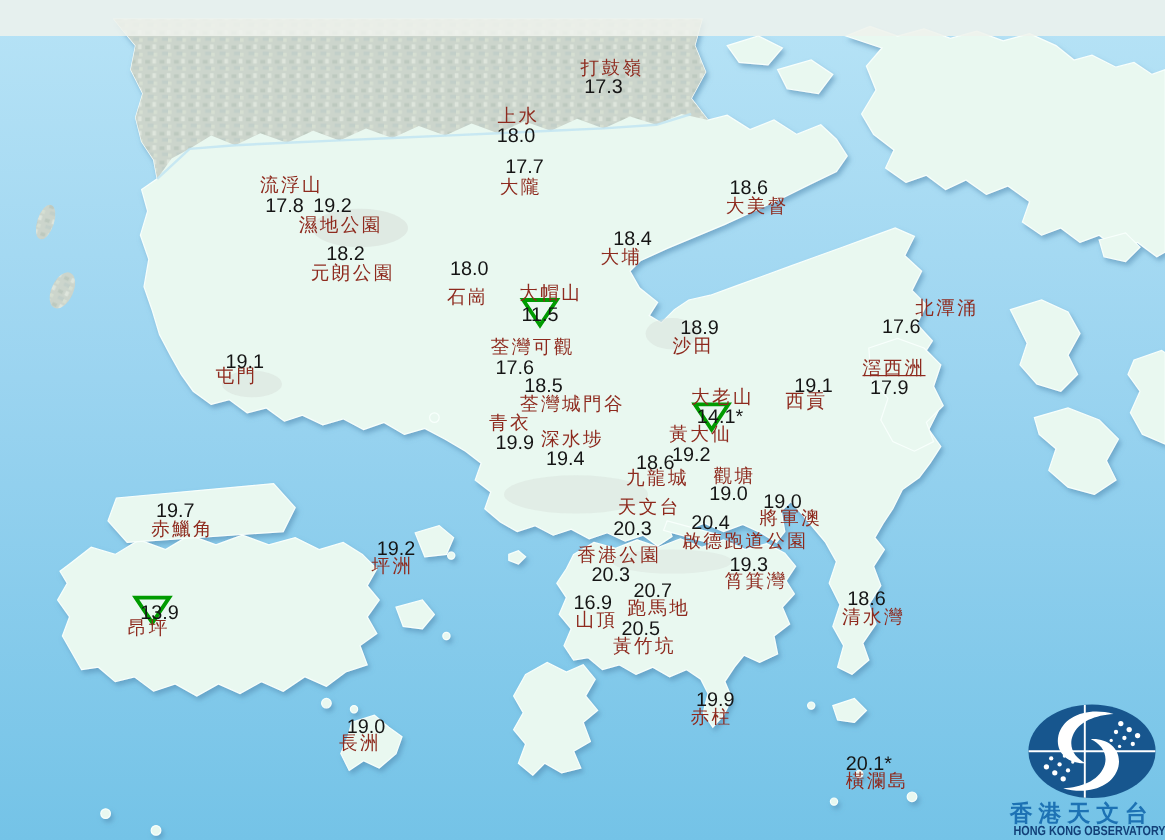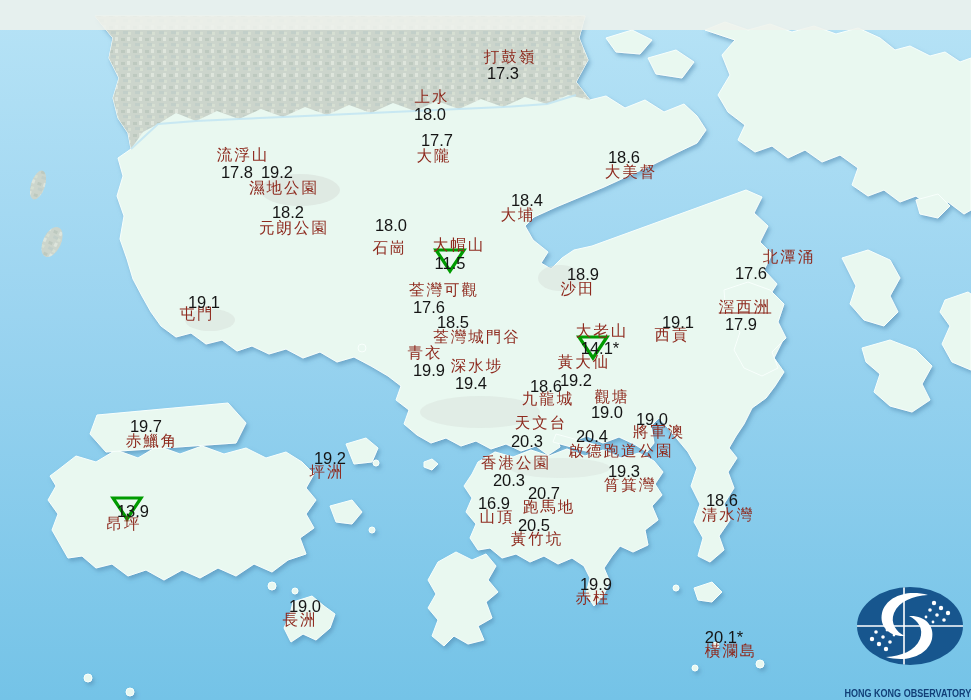--- a/index.html
+++ b/index.html
@@ -406,16 +406,17 @@
         <circle cx="33" cy="64" r="2.2"></circle>
           <circle cx="26" cy="59" r="2.2"></circle>
           <circle cx="19" cy="54" r="2.2"></circle>
         <circle cx="37" cy="57" r="1.8"></circle>
           <circle cx="30" cy="52" r="1.8"></circle>
           <circle cx="23" cy="47" r="1.8"></circle>
         <circle cx="41" cy="50" r="1.4"></circle>
           <circle cx="34" cy="45" r="1.4"></circle>
       </g>
     </svg>
+    <div class="zh">香港天文台</div>
     <div class="en">HONG KONG OBSERVATORY</div>
   </div>
 
 </div>
 
 </body></html>

